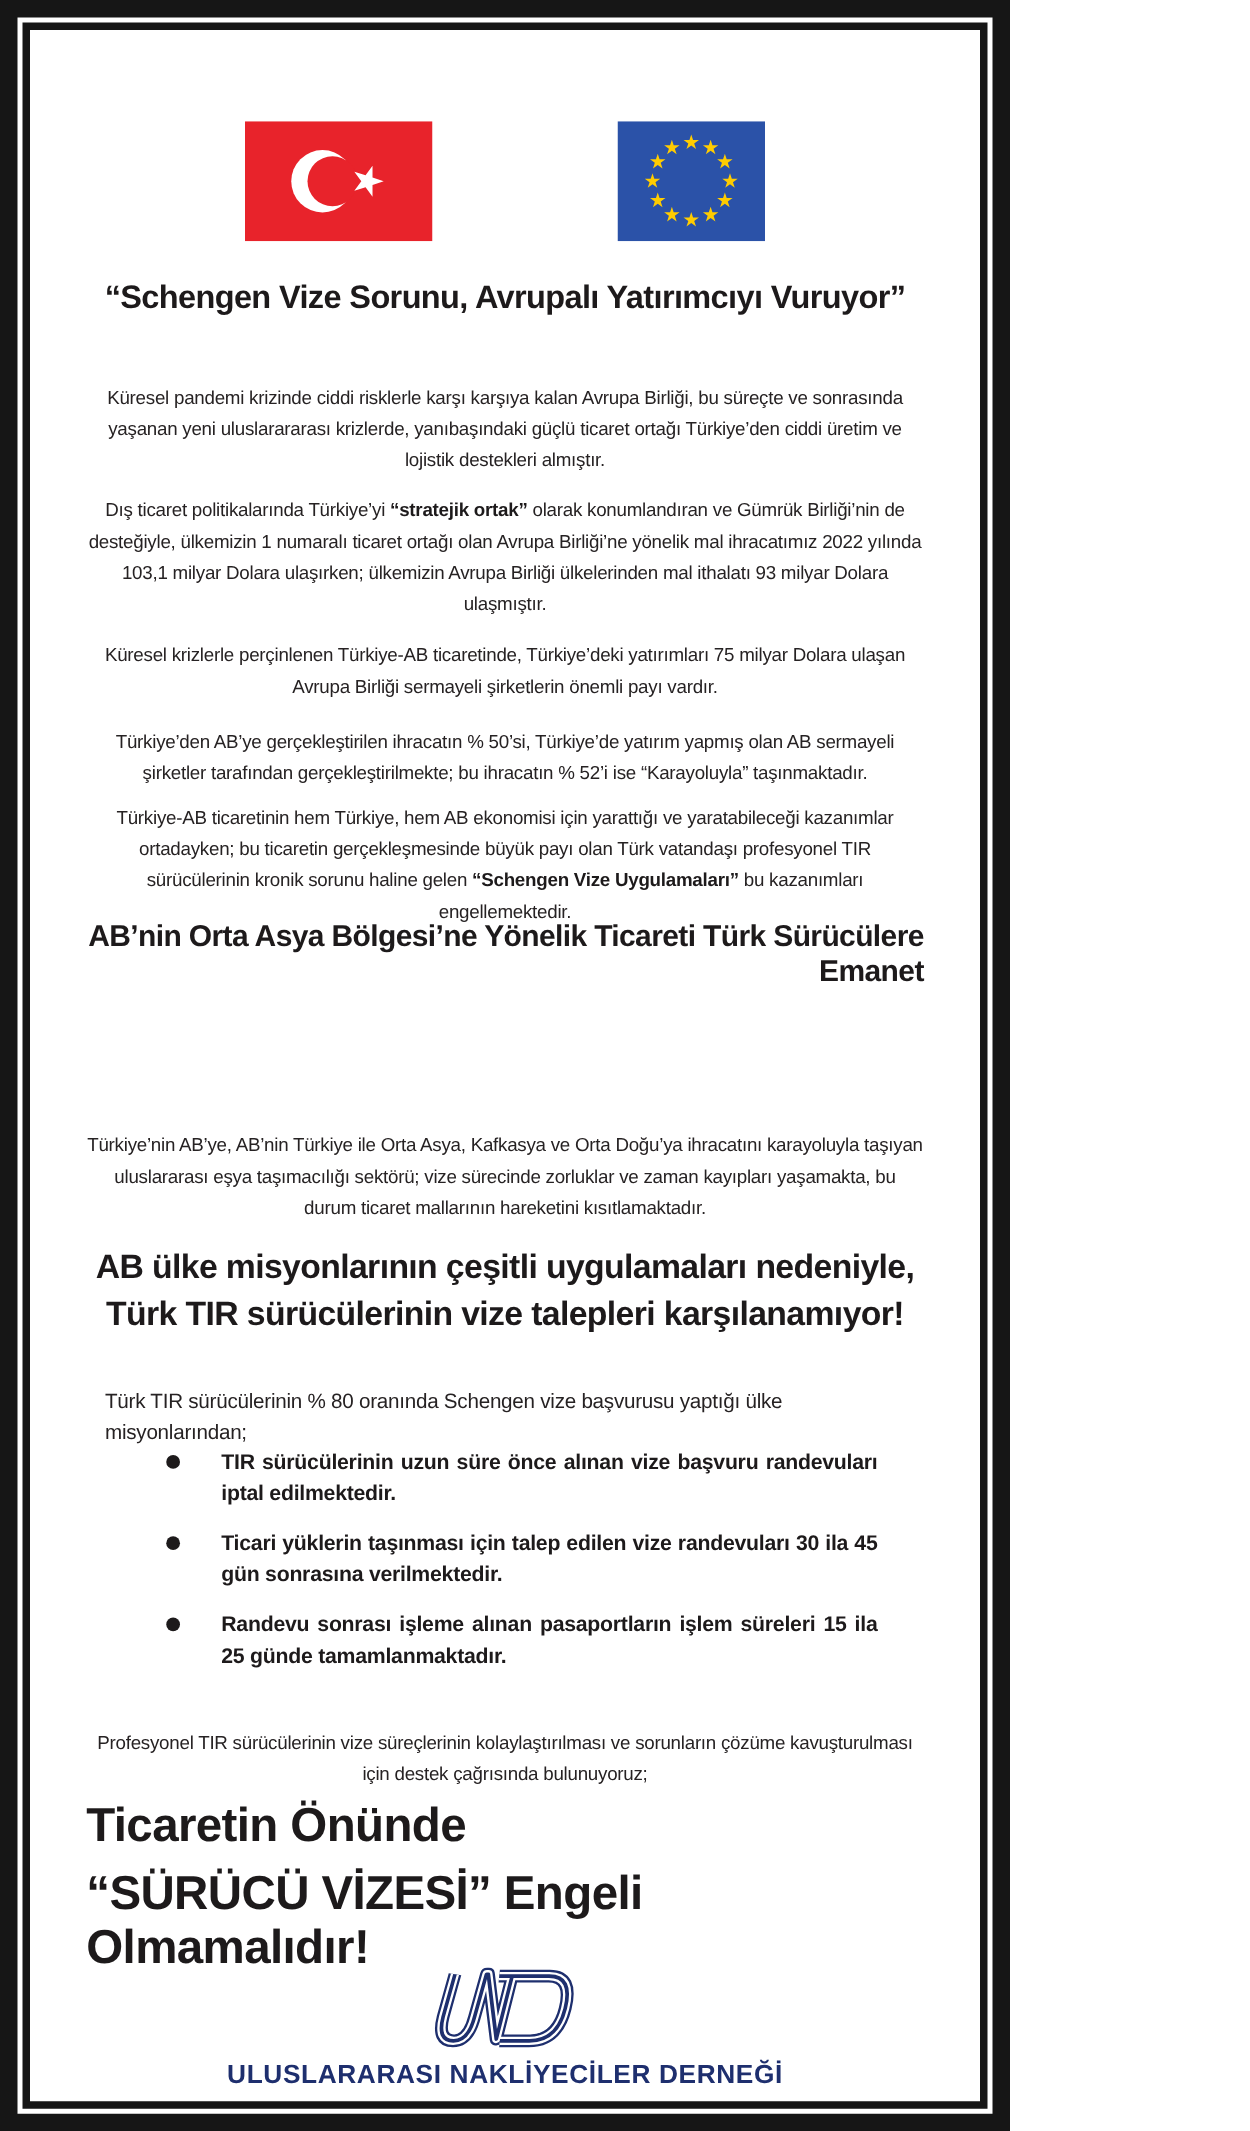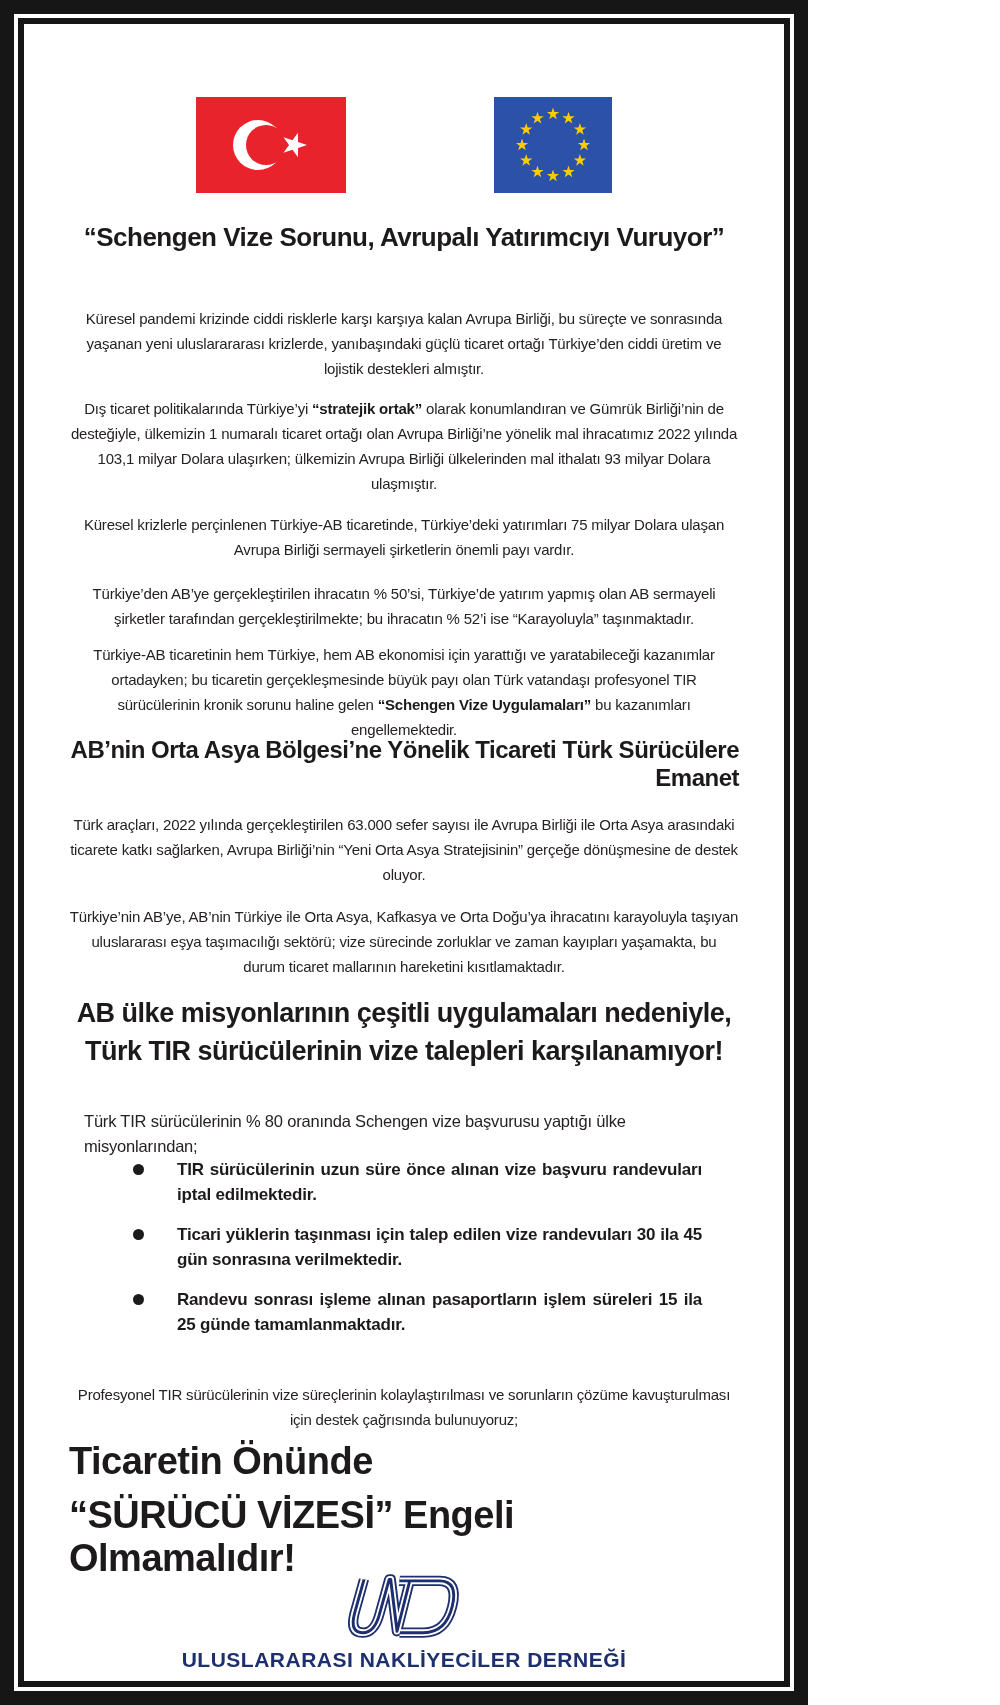--- a/index.html
+++ b/index.html
@@ -89,21 +89,20 @@
     <p class="sec para p2"><span>Dış ticaret politikalarında Türkiye’yi </span><b>“stratejik ortak”</b><span> olarak konumlandıran ve Gümrük Birliği’nin de desteğiyle, ülkemizin 1 numaralı ticaret ortağı olan Avrupa Birliği’ne yönelik mal ihracatımız 2022 yılında 103,1 milyar Dolara ulaşırken; ülkemizin Avrupa Birliği ülkelerinden mal ithalatı 93 milyar Dolara ulaşmıştır.</span></p>
 
     <p class="sec para p3">Küresel krizlerle perçinlenen Türkiye-AB ticaretinde, Türkiye’deki yatırımları 75 milyar Dolara ulaşan Avrupa Birliği sermayeli şirketlerin önemli payı vardır.</p>
 
     <p class="sec para p4">Türkiye’den AB’ye gerçekleştirilen ihracatın % 50’si, Türkiye’de yatırım yapmış olan AB sermayeli şirketler tarafından gerçekleştirilmekte; bu ihracatın % 52’i ise “Karayoluyla” taşınmaktadır.</p>
 
     <p class="sec para p5"><span>Türkiye-AB ticaretinin hem Türkiye, hem AB ekonomisi için yarattığı ve yaratabileceği kazanımlar ortadayken; bu ticaretin gerçekleşmesinde büyük payı olan Türk vatandaşı profesyonel TIR sürücülerinin kronik sorunu haline gelen </span><b>“Schengen Vize Uygulamaları”</b><span> bu kazanımları engellemektedir.</span></p>
 
     <div class="sec h2">AB’nin Orta Asya Bölgesi’ne Yönelik Ticareti Türk Sürücülere Emanet</div>
 
-    <p class="sec para p6">Türk araçları, 2022 yılında gerçekleştirilen 63.000 sefer sayısı ile Avrupa Birliği ile Orta Asya arasındaki ticarete katkı sağlarken, Avrupa Birliği’nin “Yeni Orta Asya Stratejisinin” gerçeğe dönüşmesine de destek oluyor.</p>
 
     <p class="sec para p7">Türkiye’nin AB’ye, AB’nin Türkiye ile Orta Asya, Kafkasya ve Orta Doğu’ya ihracatını karayoluyla taşıyan uluslararası eşya taşımacılığı sektörü; vize sürecinde zorluklar ve zaman kayıpları yaşamakta, bu durum ticaret mallarının hareketini kısıtlamaktadır.</p>
 
     <div class="sec h3">AB ülke misyonlarının çeşitli uygulamaları nedeniyle, Türk TIR sürücülerinin vize talepleri karşılanamıyor!</div>
 
     <p class="sec p8">Türk TIR sürücülerinin % 80 oranında Schengen vize başvurusu yaptığı ülke misyonlarından;</p>
 
     <div class="sec bullets">
       <ul>
         <li><span class="dot"></span><span>TIR sürücülerinin uzun süre önce alınan vize başvuru randevuları iptal edilmektedir.</span></li>

